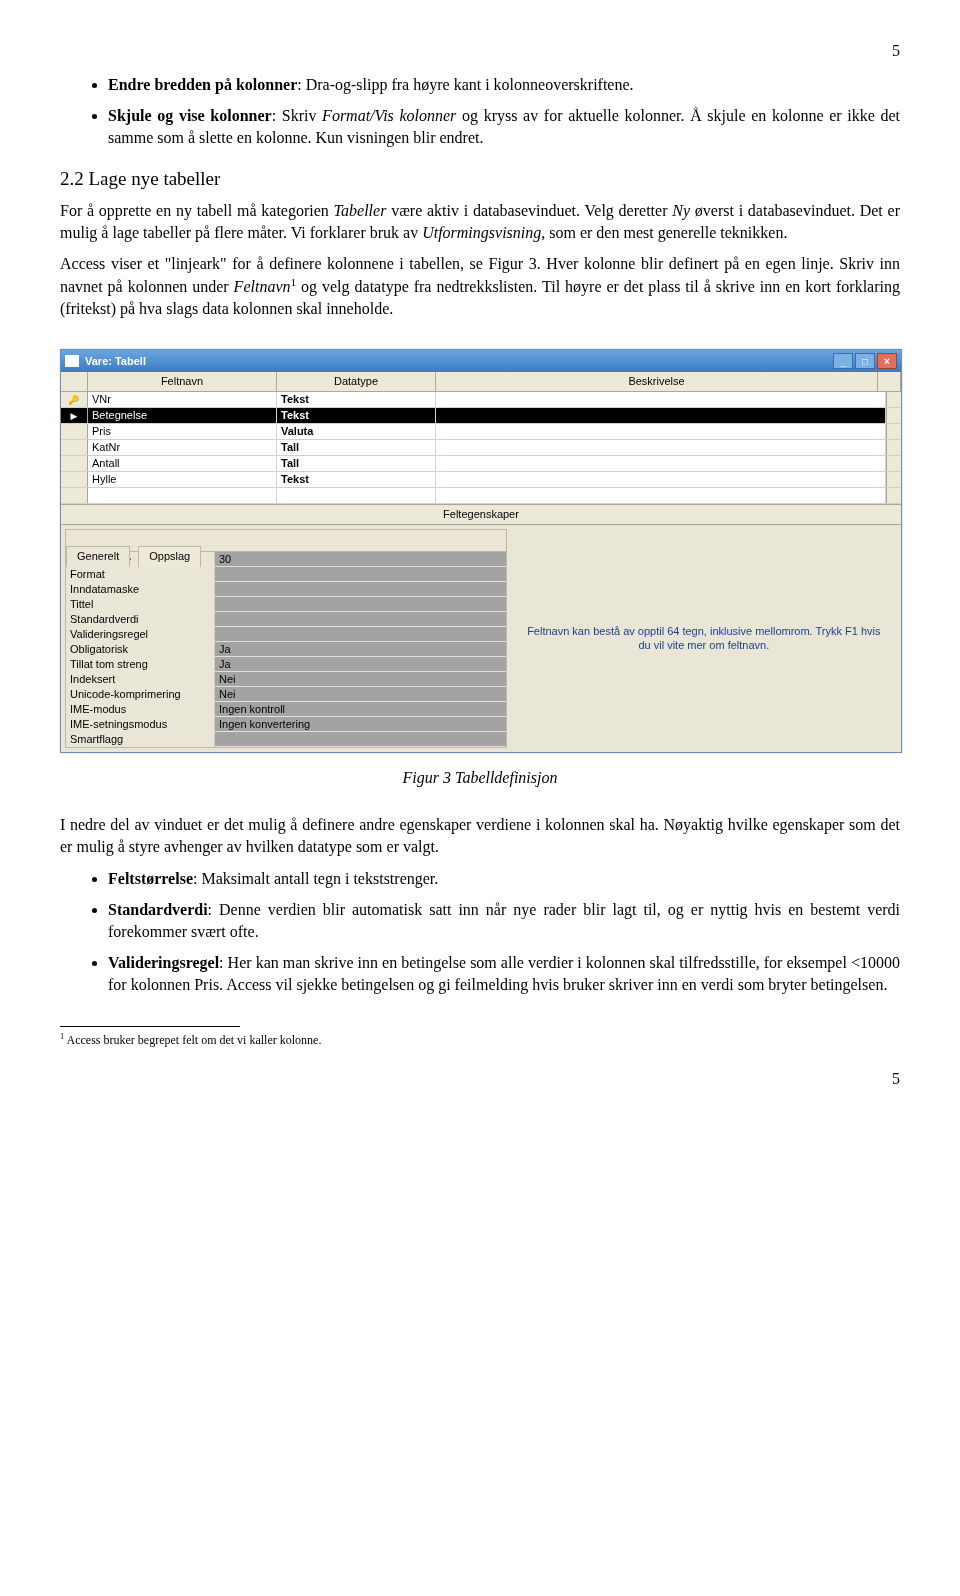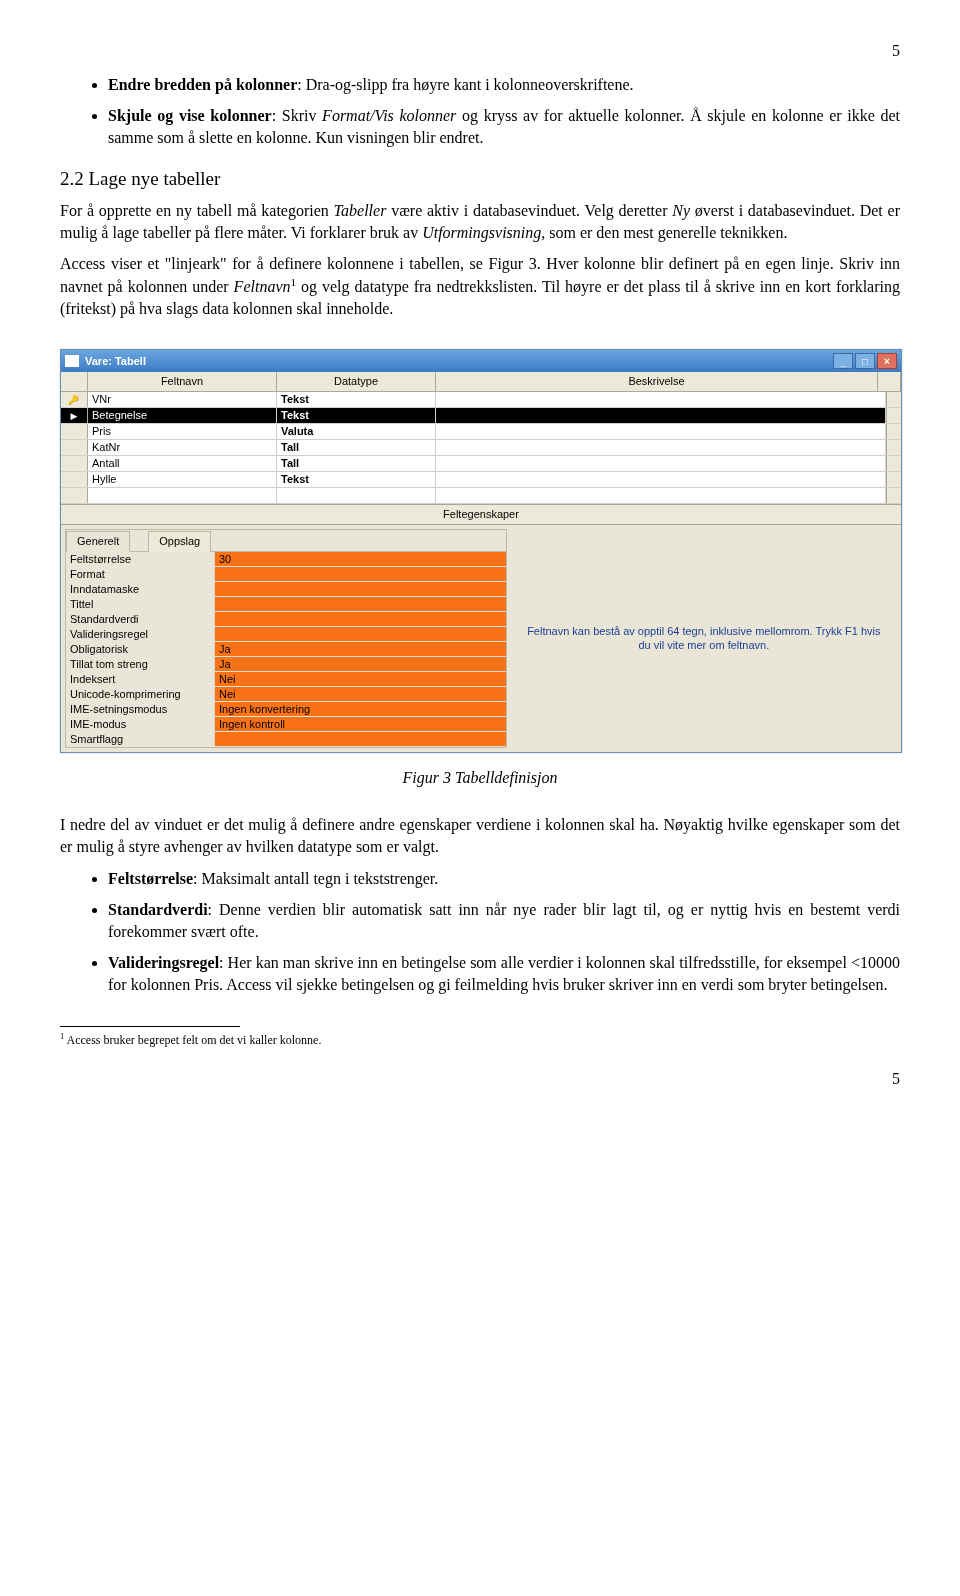--- a/index.html
+++ b/index.html
@@ -106,27 +106,27 @@
   .props-area { display: flex; background: #e9e6d8; }
   .props-left { flex: 1.2; border: 1px solid #bfb8a5; margin: 4px; background: #e9e6d8; }
   .props-right {
     flex: 1; margin: 4px 4px 4px 0;
     display: flex; align-items: center; justify-content: center;
     color: #1c3f94; font-size: 11px; text-align: center; padding: 0 10px;
   }
   .tabs { display: flex; background: #e9e6d8; border-bottom: 1px solid #bfb8a5; }
   .tab {
     padding: 2px 10px; font-size: 11px; border: 1px solid #bfb8a5;
-    border-bottom: none; background: #ece9d8; margin-right: 18px;
-    position: relative; top: 1px;
+    border-bottom: none; background: #ece9d8; margin-right: 8px;
+    position: relative; top: 16px;
   }
   .tab.active { background: #e9e6d8; font-weight: normal; border-bottom: 1px solid #e9e6d8; }
   .prop-row { display: flex; height: 15px; }
   .prop-label { width: 140px; padding: 0 4px; font-size: 11px; }
-  .prop-value { flex: 1; padding: 0 4px; font-size: 11px; border-left: 1px solid #d4d0c8; background:#f97316; border-bottom:1px solid #e4e0d4; }
+  .prop-value { flex: 1; padding: 0 4px; font-size: 11px; border-left: 1px solid #d4d0c8; background:#a3a3a3; border-bottom:1px solid #e4e0d4; }
 </style>
 </head>
 <body>
 
 <div class="page-num-top">5</div>
 
 <ul class="bullets">
   <li>
     <span class="bold">Endre bredden på kolonner</span><span>: Dra-og-slipp fra høyre kant i kolonneoverskriftene.</span>
   </li>
@@ -263,26 +263,26 @@
           </div>
           <div class="prop-row">
             <div class="prop-label">Indeksert</div>
             <div class="prop-value">Nei</div>
           </div>
           <div class="prop-row">
             <div class="prop-label">Unicode-komprimering</div>
             <div class="prop-value">Nei</div>
           </div>
           <div class="prop-row">
+            <div class="prop-label">IME-modus</div>
+            <div class="prop-value">Ingen kontroll</div>
+          </div>
+          <div class="prop-row">
             <div class="prop-label">IME-setningsmodus</div>
             <div class="prop-value">Ingen konvertering</div>
-          </div>
-          <div class="prop-row">
-            <div class="prop-label">IME-modus</div>
-            <div class="prop-value">Ingen kontroll</div>
           </div>
           <div class="prop-row">
             <div class="prop-label">Smartflagg</div>
             <div class="prop-value"></div>
           </div>
         </div>
     </div>
     <div class="props-right">Feltnavn kan bestå av opptil 64 tegn, inklusive mellomrom. Trykk F1 hvis du vil vite mer om feltnavn.</div>
   </div>
 </div>

